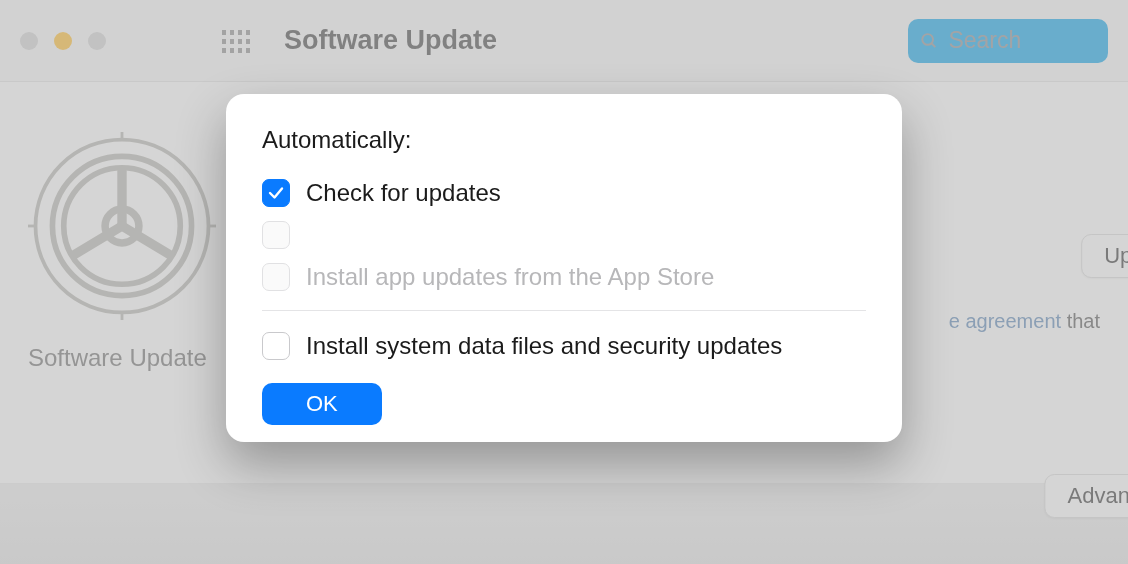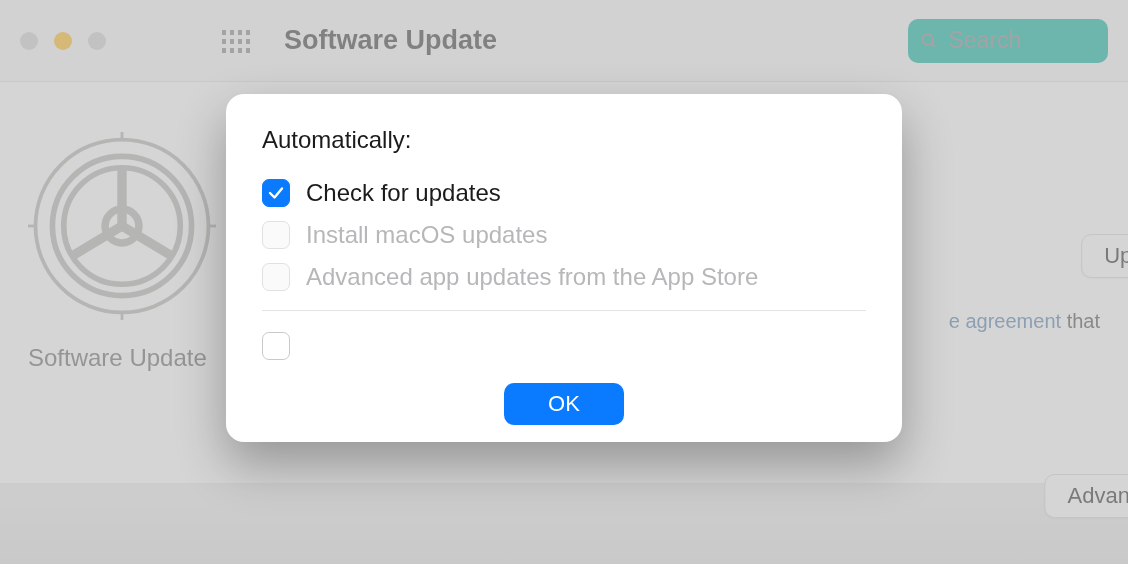--- a/index.html
+++ b/index.html
@@ -26,21 +26,21 @@
   .grid-icon { width: 28px; height: 22px; margin-right: 34px; }
   .grid-icon .row { display:flex; gap:4px; }
   .grid-icon .dot { width:5px; height:5px; background:#8e8e8e; }
   .grid-icon .row + .row { margin-top:4px; }
 
   .title { font-size: 27px; font-weight: 600; color:#444; }
 
   .searchbox {
     margin-left: auto;
     display:flex; align-items:center;
-    background:#14b8a6;
+    background:#0ea5e9;
     border-radius: 10px;
     padding: 6px 16px 6px 12px;
     height: 44px;
     width: 200px;
     color:#8f8f92;
     font-size:23px;
     justify-content:center;
   }
   .searchbox svg { width:22px; height:22px; margin-right:10px; stroke:#8f8f92; fill:none; stroke-width:2.5; }
   .searchbox input { border:none; background:transparent; outline:none; font-size:23px; color:#444; width:100%; }
@@ -111,21 +111,21 @@
     width:28px; height:28px; border-radius:7px; flex-shrink:0;
     display:flex; align-items:center; justify-content:center;
     border:1.5px solid #c9c9cc; background:#ffffff;
   }
   .cbox.checked { background:#0a7bff; border-color:#0a7bff; }
   .cbox.checked svg { width:18px; height:18px; stroke:#fff; fill:none; stroke-width:3.2; stroke-linecap:round; stroke-linejoin:round; }
   .cbox.disabled { border-color:#e1e1e3; background:#fafafa; }
 
   .divider { height:1px; background:#e4e4e6; margin:12px 0 14px 0; }
 
-  .btn-row { display:flex; justify-content:center; margin-top:16px; }
+  .btn-row { display:flex; justify-content:flex-start; margin-top:16px; }
   .ok-btn {
     background:#0a7bff; color:#fff; border:none;
     font-size:22px; font-weight:500;
     padding:8px 44px; border-radius:10px;
     cursor:pointer;
   }
 </style>
 </head>
 <body>
 
@@ -224,30 +224,30 @@
       <svg viewBox="0 0 24 24">
           <polyline points="4 12 10 18 20 6"></polyline>
         </svg>
     </span>
     <span>Check for updates</span>
   </div>
 
 
   <div class="check-row disabled">
     <span class="cbox disabled"></span>
-    <span>Install macOS updates</span>
   </div>
 
   <div class="check-row disabled">
     <span class="cbox disabled"></span>
-    <span>Advanced app updates from the App Store</span>
+    <span>Install app updates from the App Store</span>
   </div>
 
   <div class="divider"></div>
 
   <div class="check-row enabled">
     <span class="cbox"></span>
+    <span>Install system data files and security updates</span>
   </div>
 
   <div class="btn-row">
     <button class="ok-btn">OK</button>
   </div>
 </div>
 
 </body></html>

